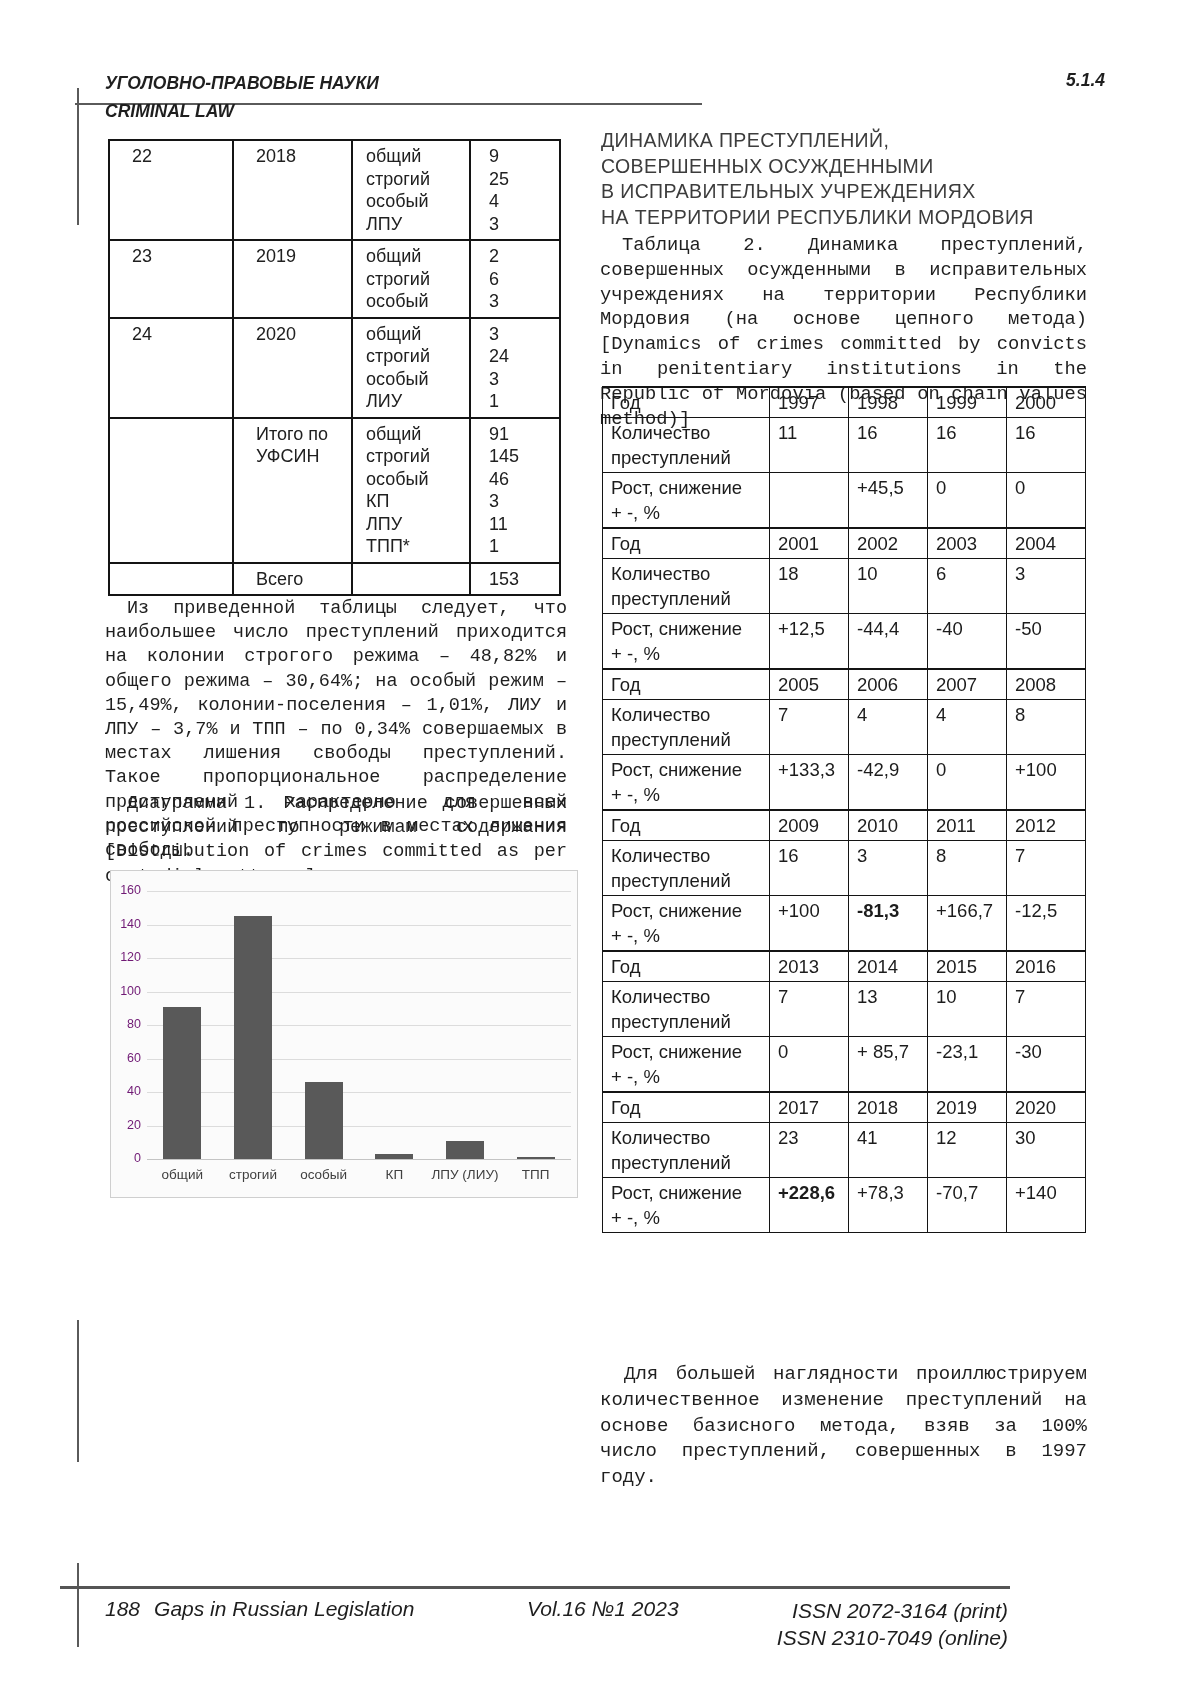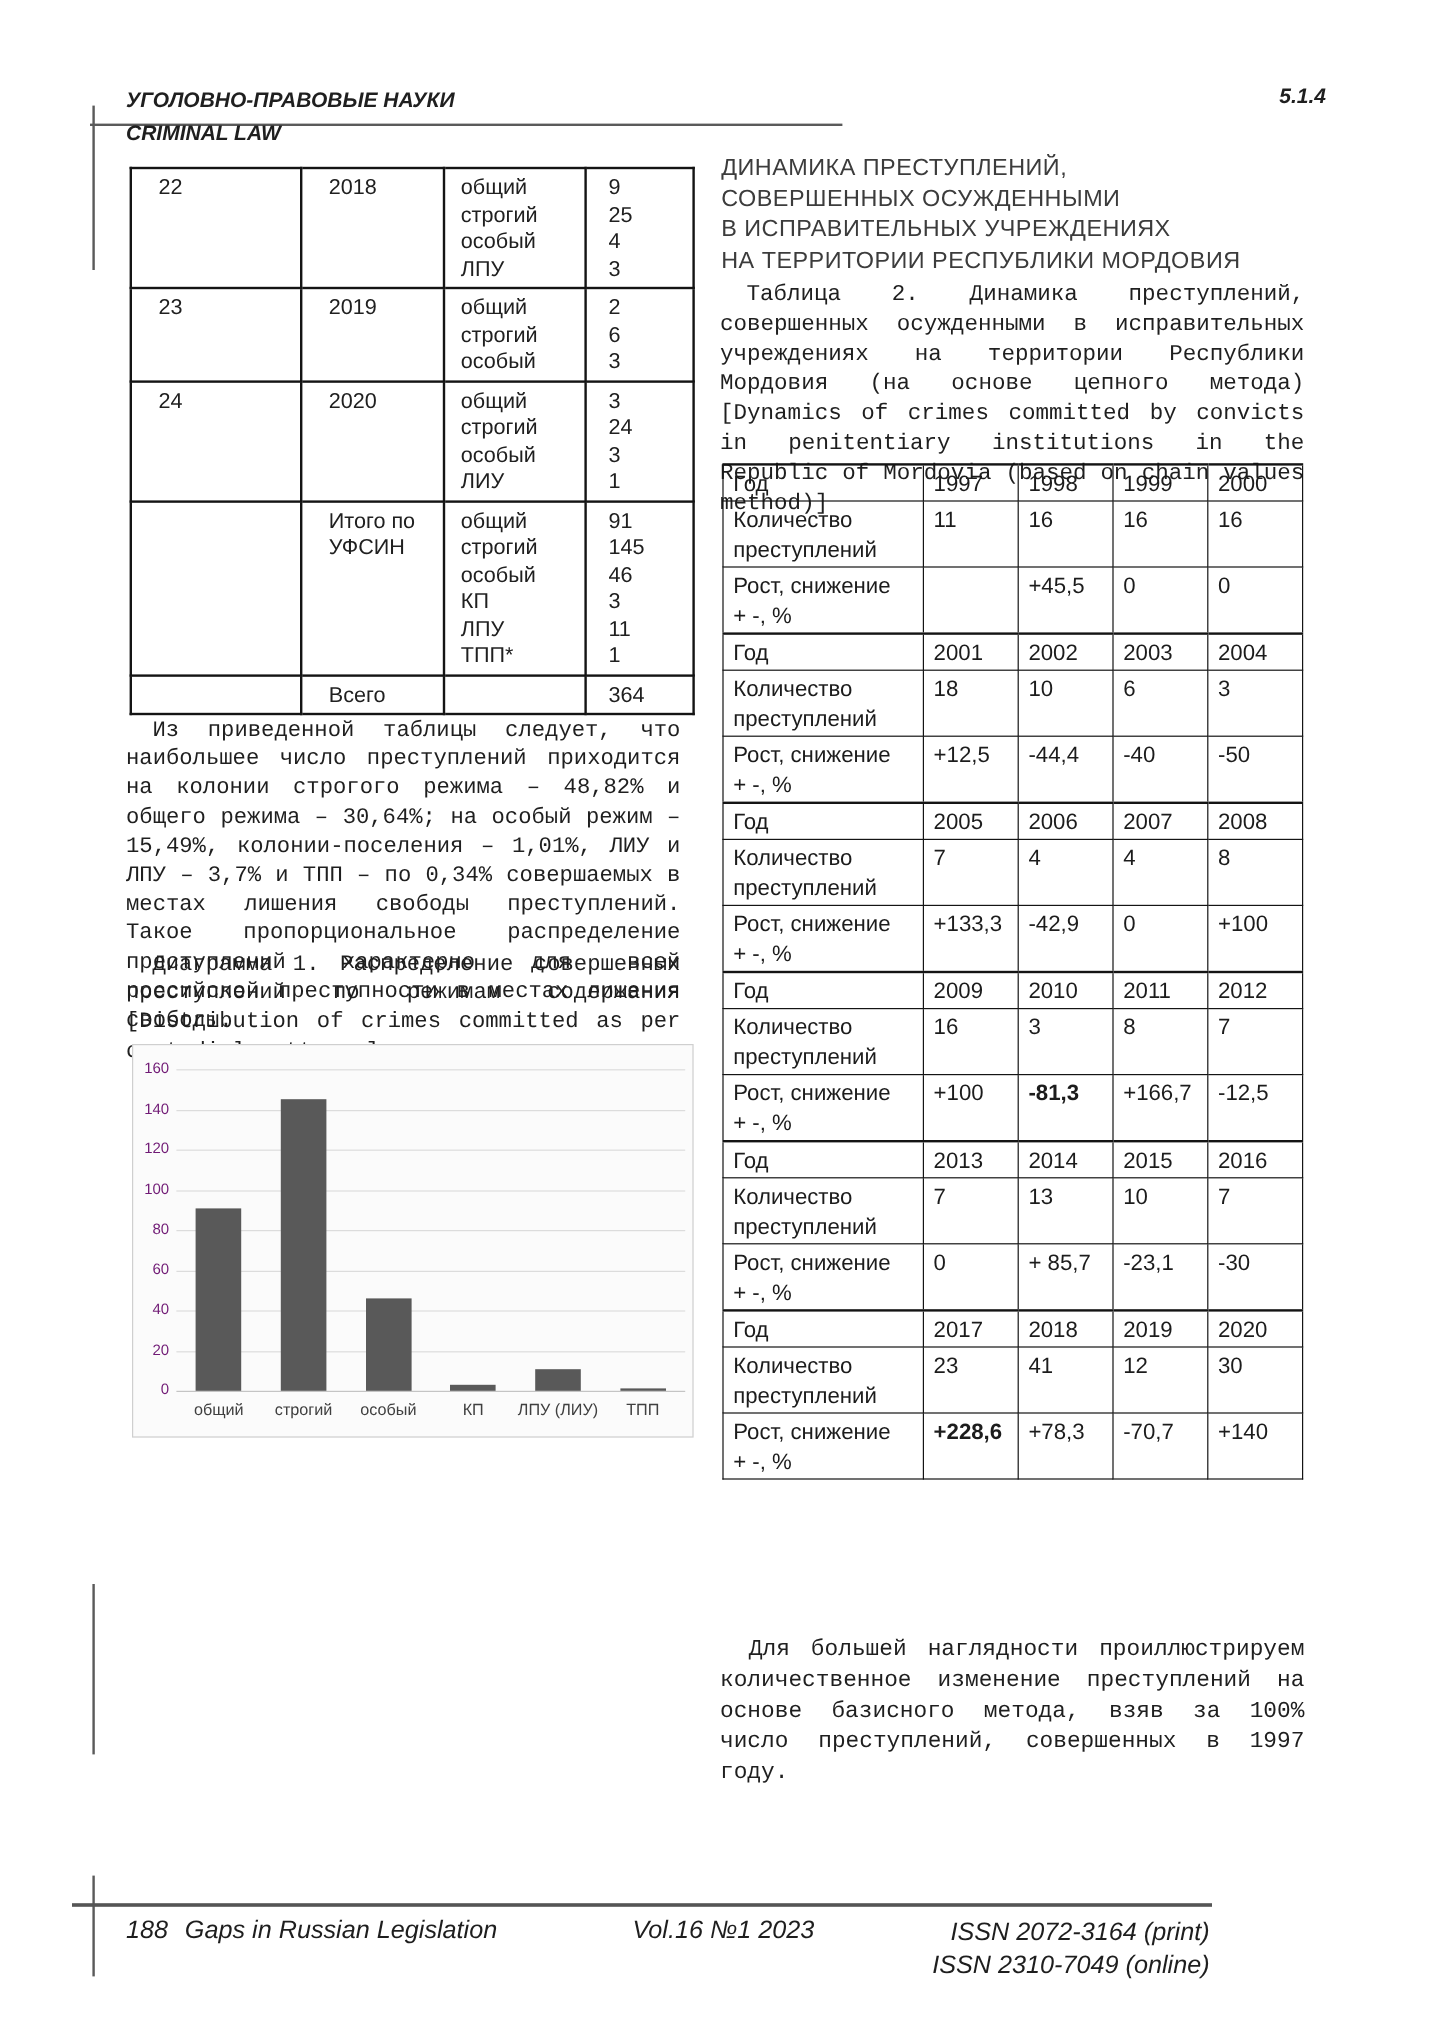--- a/index.html
+++ b/index.html
@@ -8,21 +8,21 @@
 
   .vline { position:absolute; width:2px; background:#5a5a5a; }
   .hrule { position:absolute; height:2px; background:#5a5a5a; }
 
   .hdr-left { position:absolute; left:105px; top:40px; font-size:17.5px; font-weight:bold; font-style:italic; line-height:28px; color:#1f1f1f;margin-top:29px; }
   .hdr-code { position:absolute; right:95px; top:38px; font-size:17.5px; font-weight:bold; font-style:italic; color:#1f1f1f;margin-top:32px; }
 
   
   .t1 { position:absolute; left:108px; top:139px; width:452px; border-collapse:collapse; table-layout:fixed; font-size:18px; line-height:22.5px; color:#202020; }
   .t1 td { border:2px solid #141414; vertical-align:top; padding:4px 0 4px 0; }
-  .t1 td.c1 { width:142px; padding-left:22px; }
+  .t1 td.c1 { width:124px; padding-left:22px; }
   .t1 td.c2 { width:119px; padding-left:22px; }
   .t1 td.c3 { width:118px; padding-left:13px; }
   .t1 td.c4 { width:90px;  padding-left:18px; }
 
   
   .para { text-align:justify; color:#1f1f1f;font-family:Liberation Mono, monospace; }
   .p-left { position:absolute; left:105px; top:597px; width:462px; font-size:18.5px; line-height:24.2px; text-indent:22px; }
   .p-caption { position:absolute; left:105px; top:792px; width:462px; font-size:18.5px; line-height:24.2px; text-indent:22px; }
 
   
@@ -140,21 +140,21 @@
             <div>3</div>
             <div>11</div>
             <div>1</div>
           </td>
         </tr>
         <tr>
           <td class="c1"></td>
           <td class="c2">Всего</td>
           <td class="c3"></td>
           <td class="c4">
-            <div>364</div>
+            <div>153</div>
           </td>
         </tr>
       </tbody>
   </table>
 
   <div class="para p-left">Из приведенной таблицы следует, что наибольшее число преступлений приходится на колонии строгого режима – 48,82% и общего режима – 30,64%; на особый режим – 15,49%, колонии-поселения – 1,01%, ЛИУ и ЛПУ – 3,7% и ТПП – по 0,34% совершаемых в местах лишения свободы преступлений. Такое пропорциональное распределение преступлений характерно для всей российской преступности в местах лишения свободы.</div>
   <div class="para p-caption">Диаграмма 1. Распределение совершенных преступлений по режимам содержания [Distribution of crimes committed as per custodial patterns]</div>
 
   <div class="chart-box">
       <div class="gridline zero" style="left: 36px; width: 424px; top: 288px;"></div>

